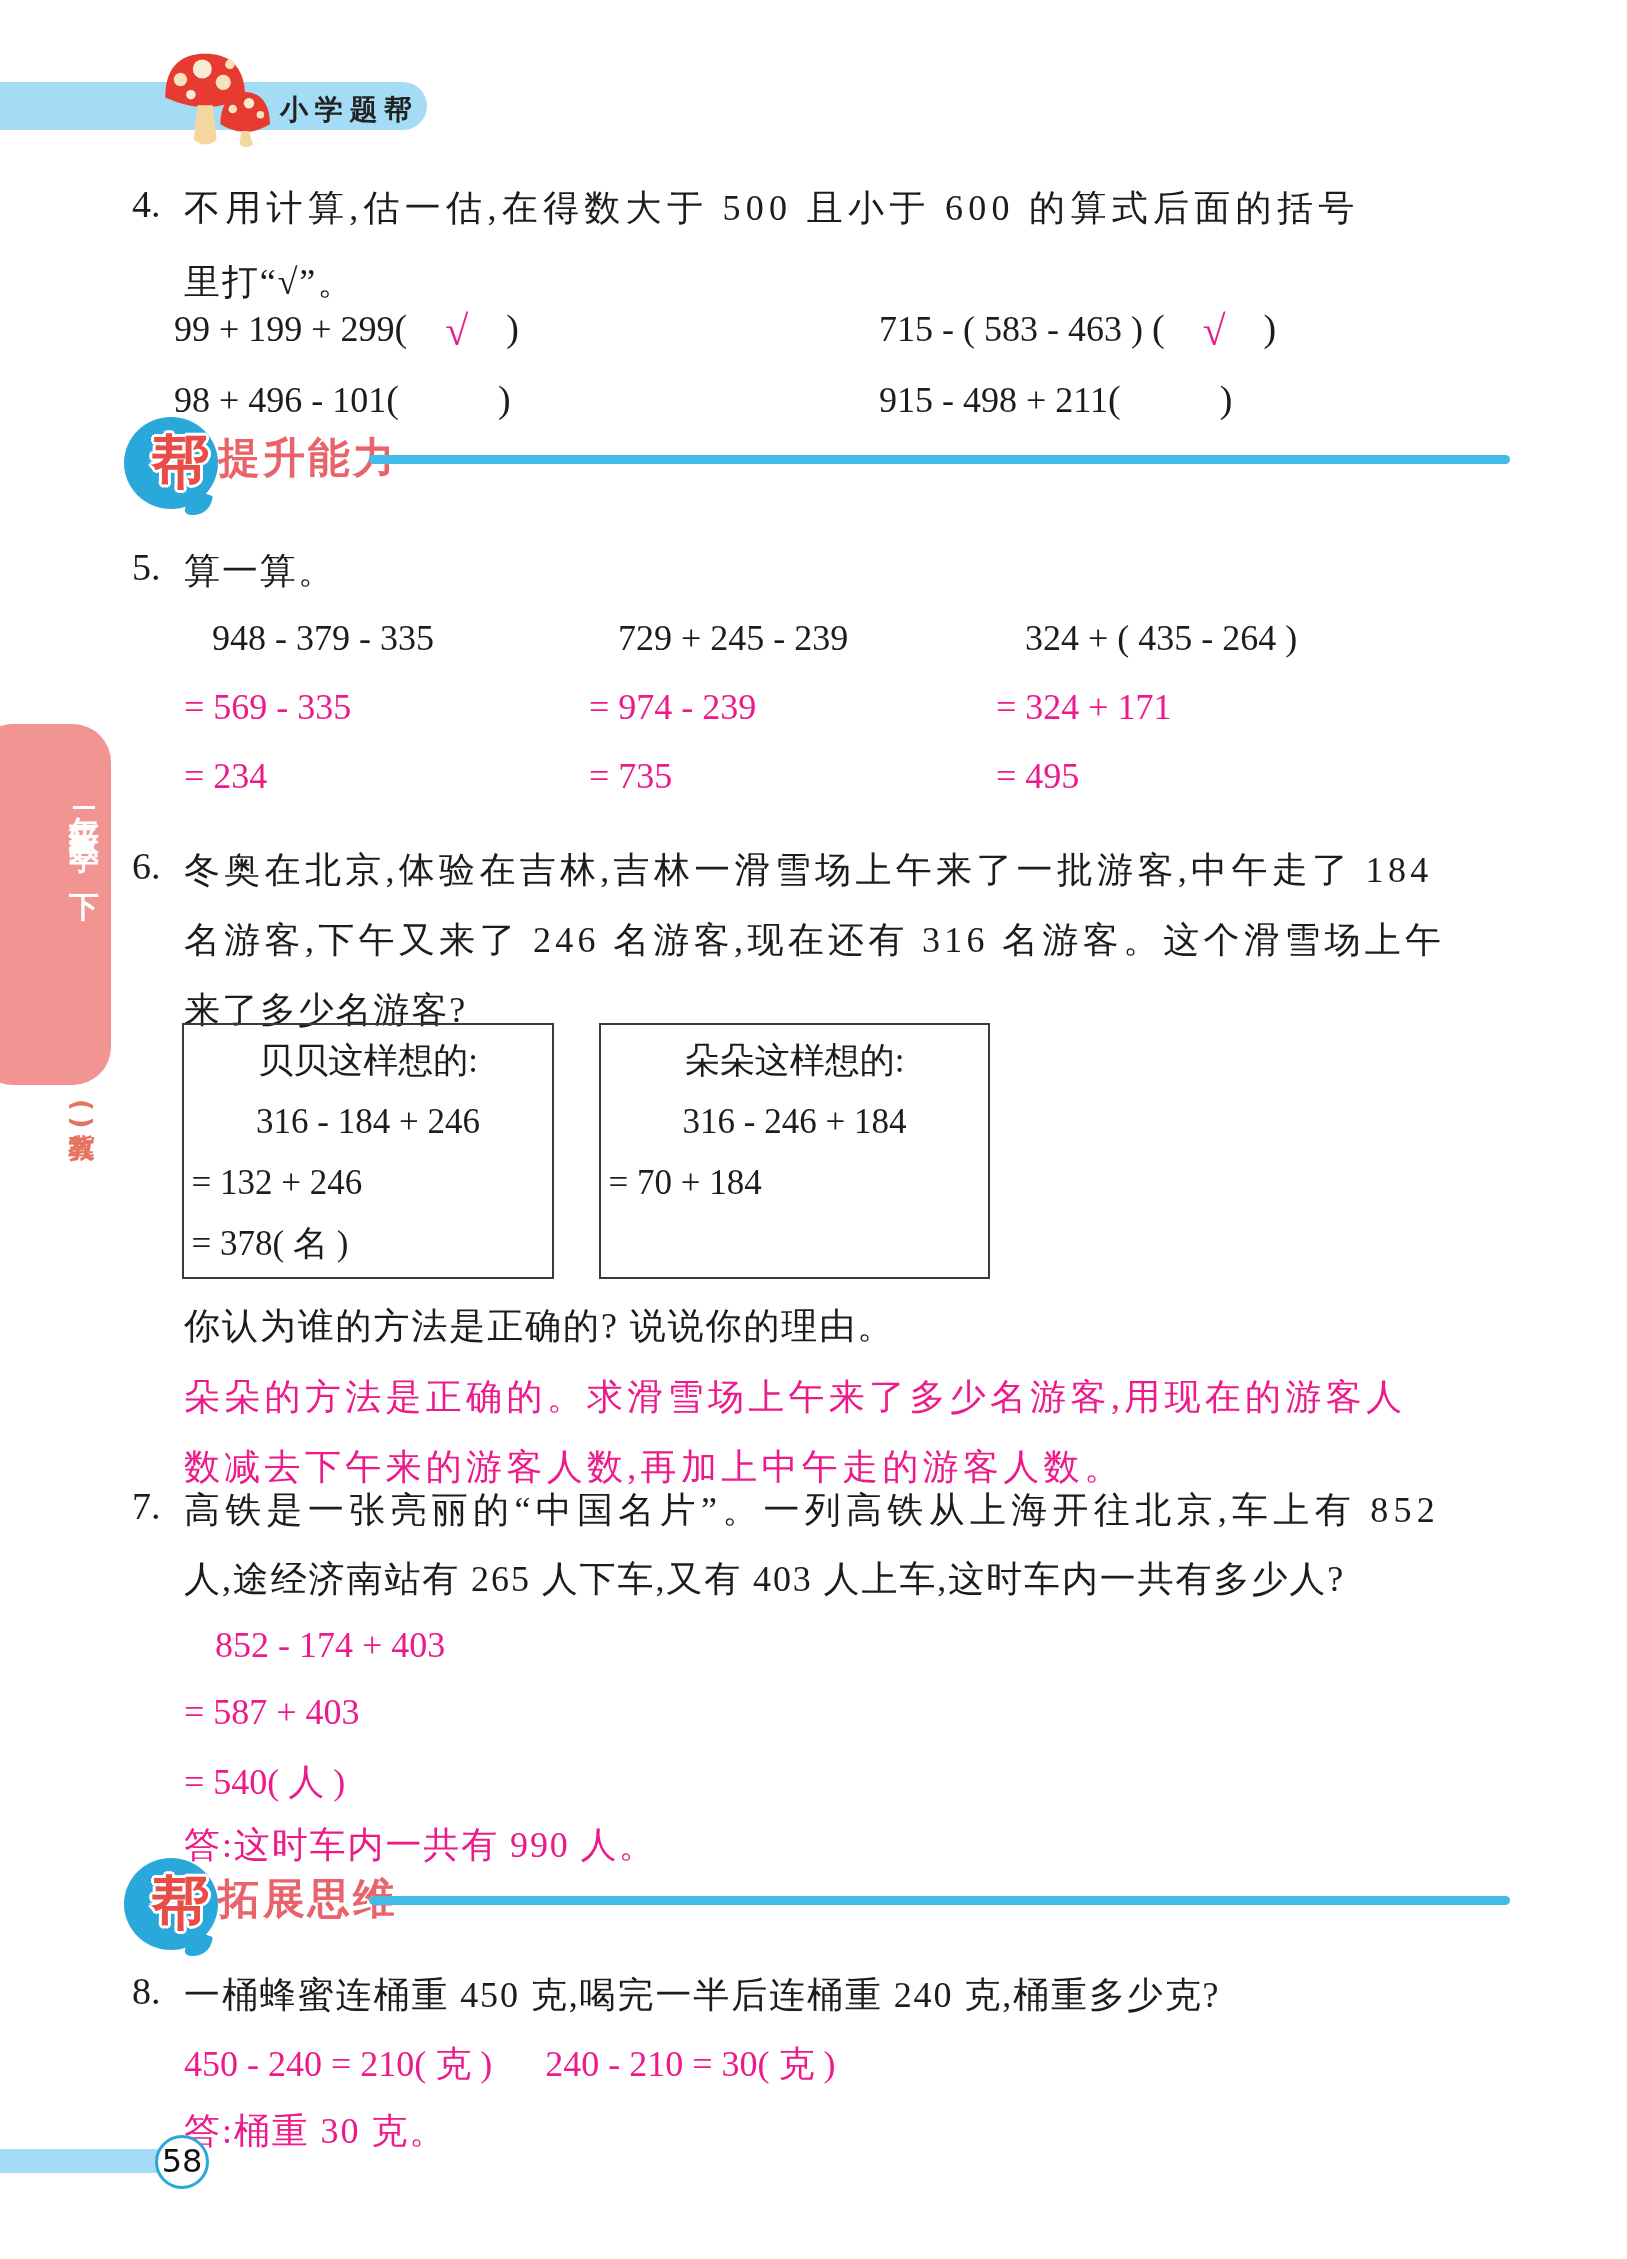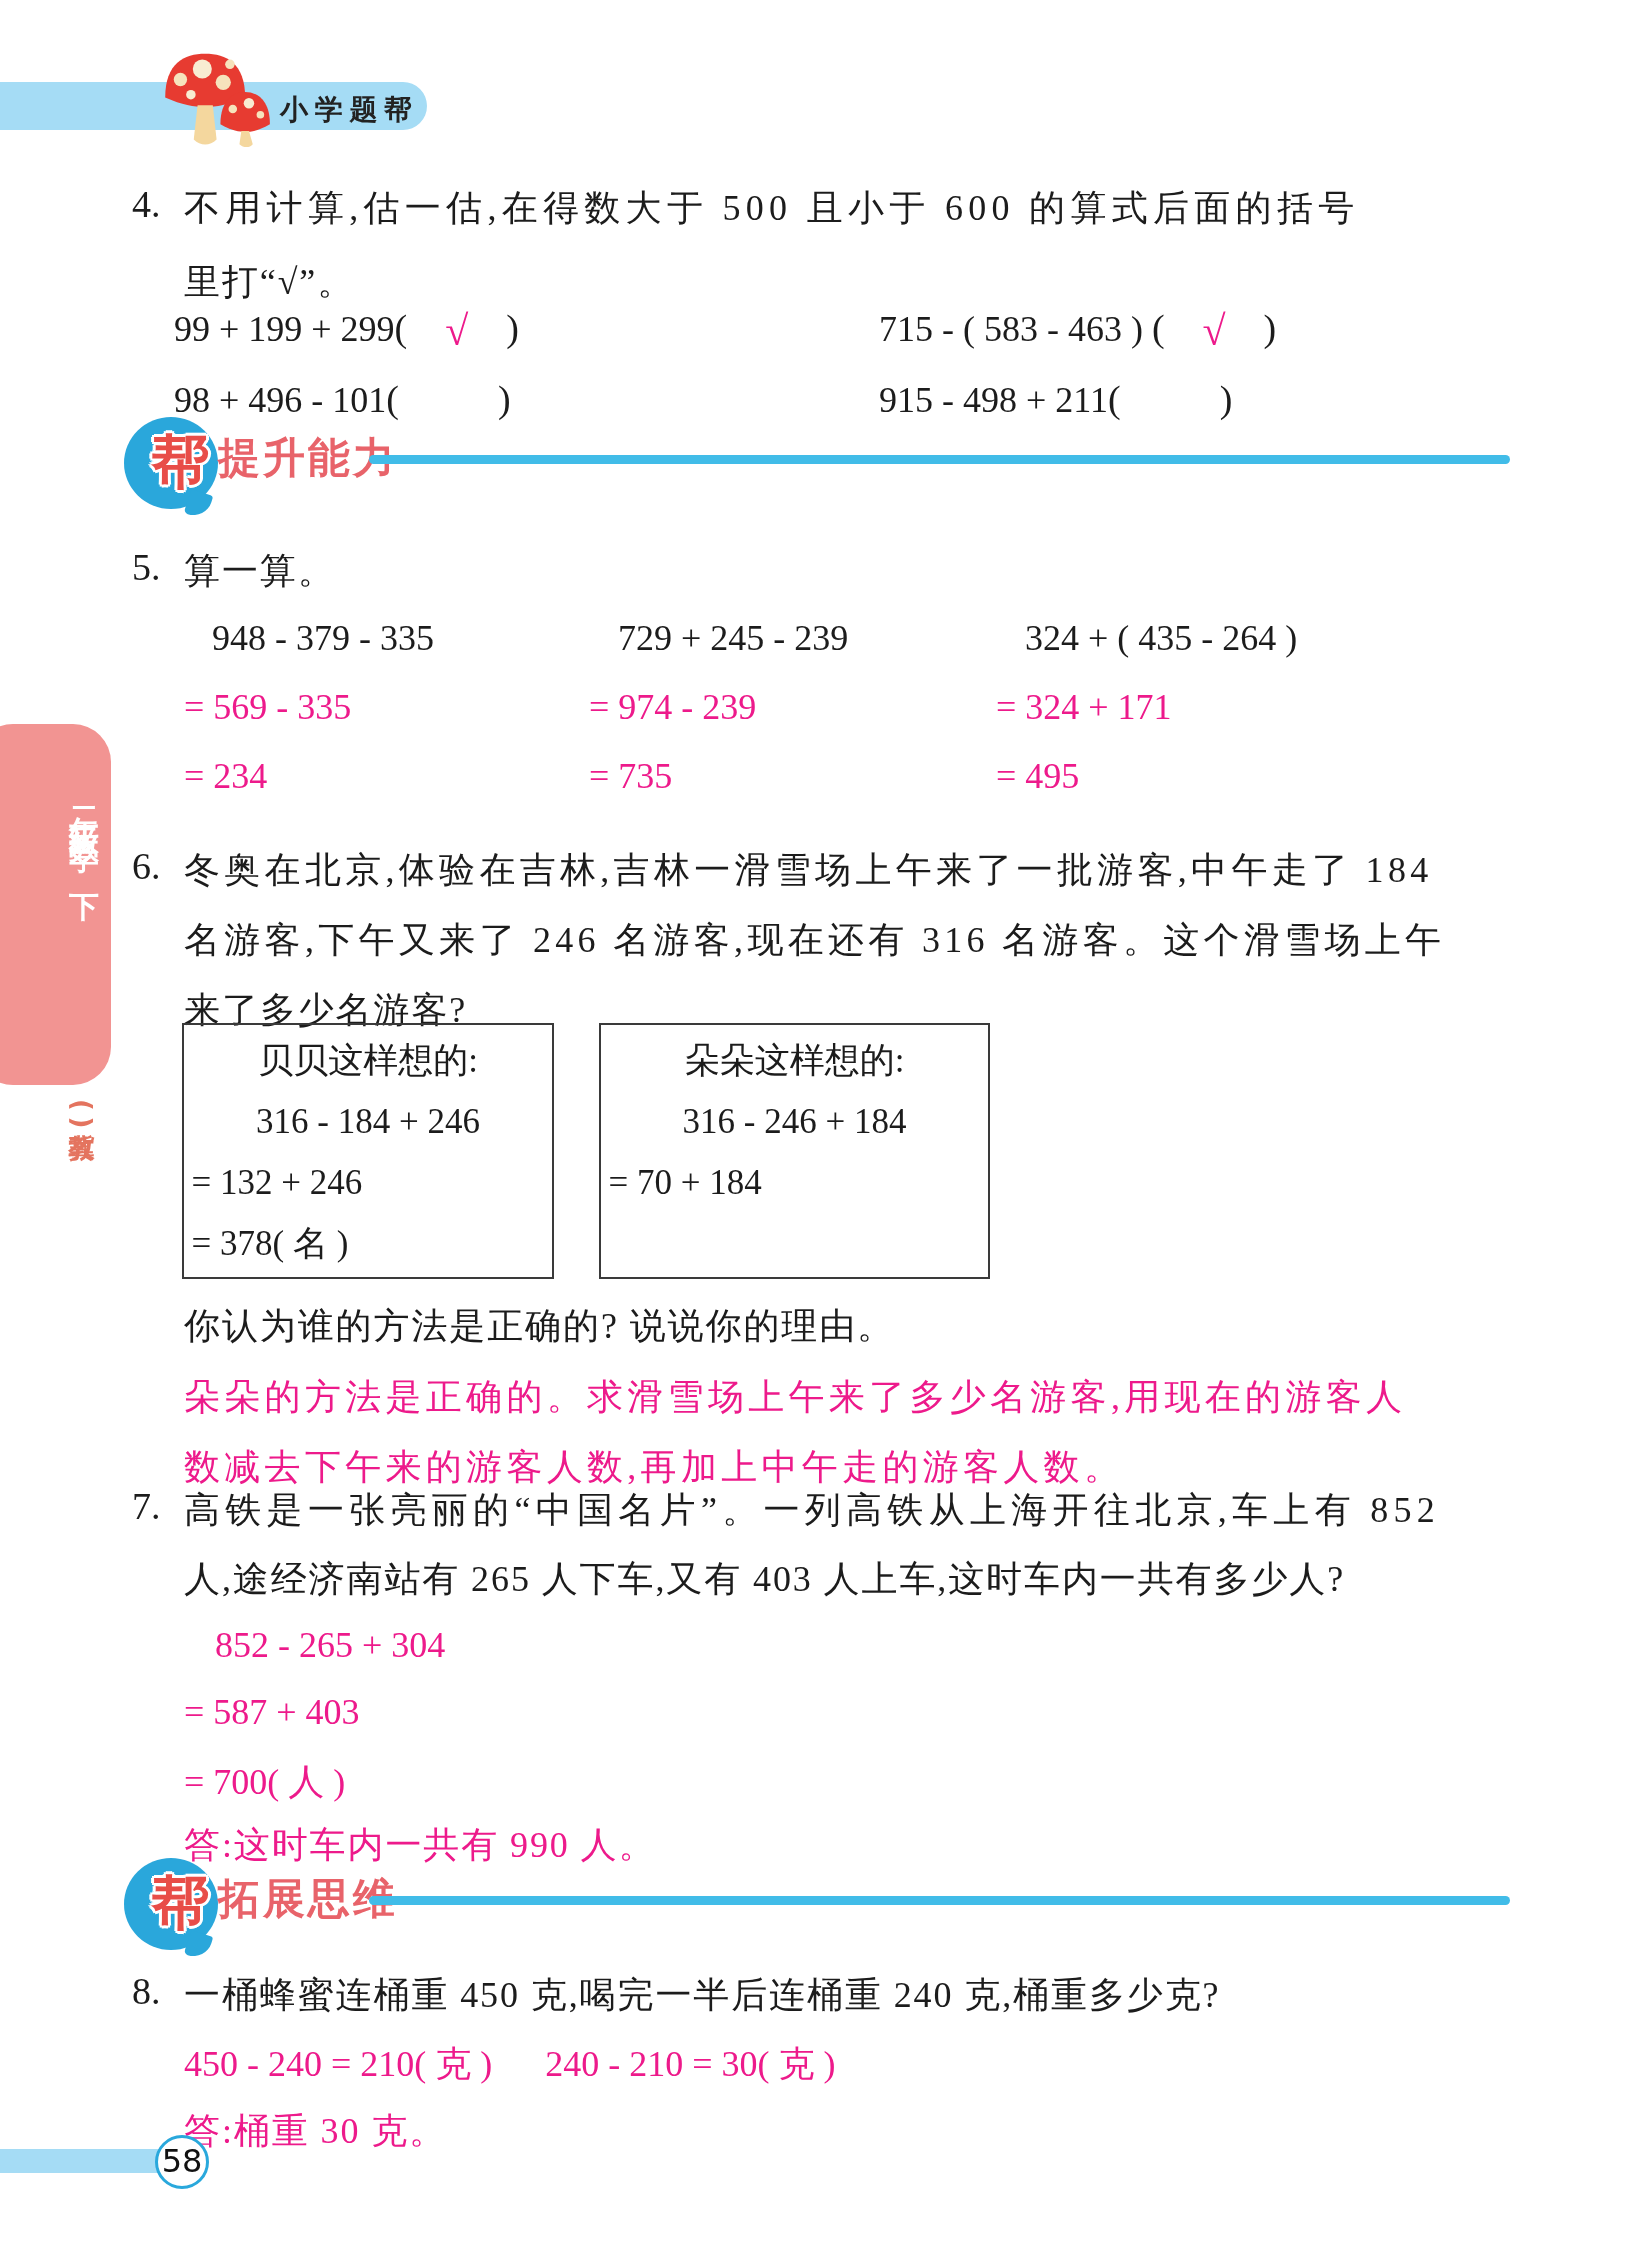--- a/index.html
+++ b/index.html
@@ -117,23 +117,23 @@
     <div class="bl l">= 70 + 184</div>
   </div>
 
   <div class="abs txt ls2" style="left:184px;top:1302px;">你认为谁的方法是正确的? 说说你的理由。</div>
   <div class="abs txt pink ls4" style="left:184px;top:1373px;font-family:Liberation Serif, serif;">朵朵的方法是正确的。求滑雪场上午来了多少名游客,用现在的游客人</div>
   <div class="abs txt pink ls4" style="left:184px;top:1443px;">数减去下午来的游客人数,再加上中午走的游客人数。</div>
 
   <div class="abs txt pnum" style="left:132px;top:1484px;">7.</div>
   <div class="abs txt ls5" style="left:184px;top:1486px;">高铁是一张亮丽的“中国名片”。一列高铁从上海开往北京,车上有 852</div>
   <div class="abs txt ls2" style="left:184px;top:1555px;">人,途经济南站有 265 人下车,又有 403 人上车,这时车内一共有多少人?</div>
-  <div class="abs txt pink" style="left:215px;top:1624px;">852 - 265 + 304</div>
+  <div class="abs txt pink" style="left:215px;top:1624px;">852 - 174 + 403</div>
   <div class="abs txt pink" style="left:184px;top:1691px;">= 587 + 403</div>
-  <div class="abs txt pink" style="left:184px;top:1758px;">= 700( 人 )</div>
+  <div class="abs txt pink" style="left:184px;top:1758px;">= 540( 人 )</div>
   <div class="abs txt pink ls2" style="left:184px;top:1821px;">答:这时车内一共有 990 人。</div>
 
   <div class="abs sec" style="top:1858px;">
     <div class="bubble"></div>
     <div class="badge">帮</div>
     <div class="sec-title">拓展思维</div>
     <div class="sec-line"></div>
   </div>
 
   <div class="abs txt pnum" style="left:132px;top:1969px;">8.</div>

